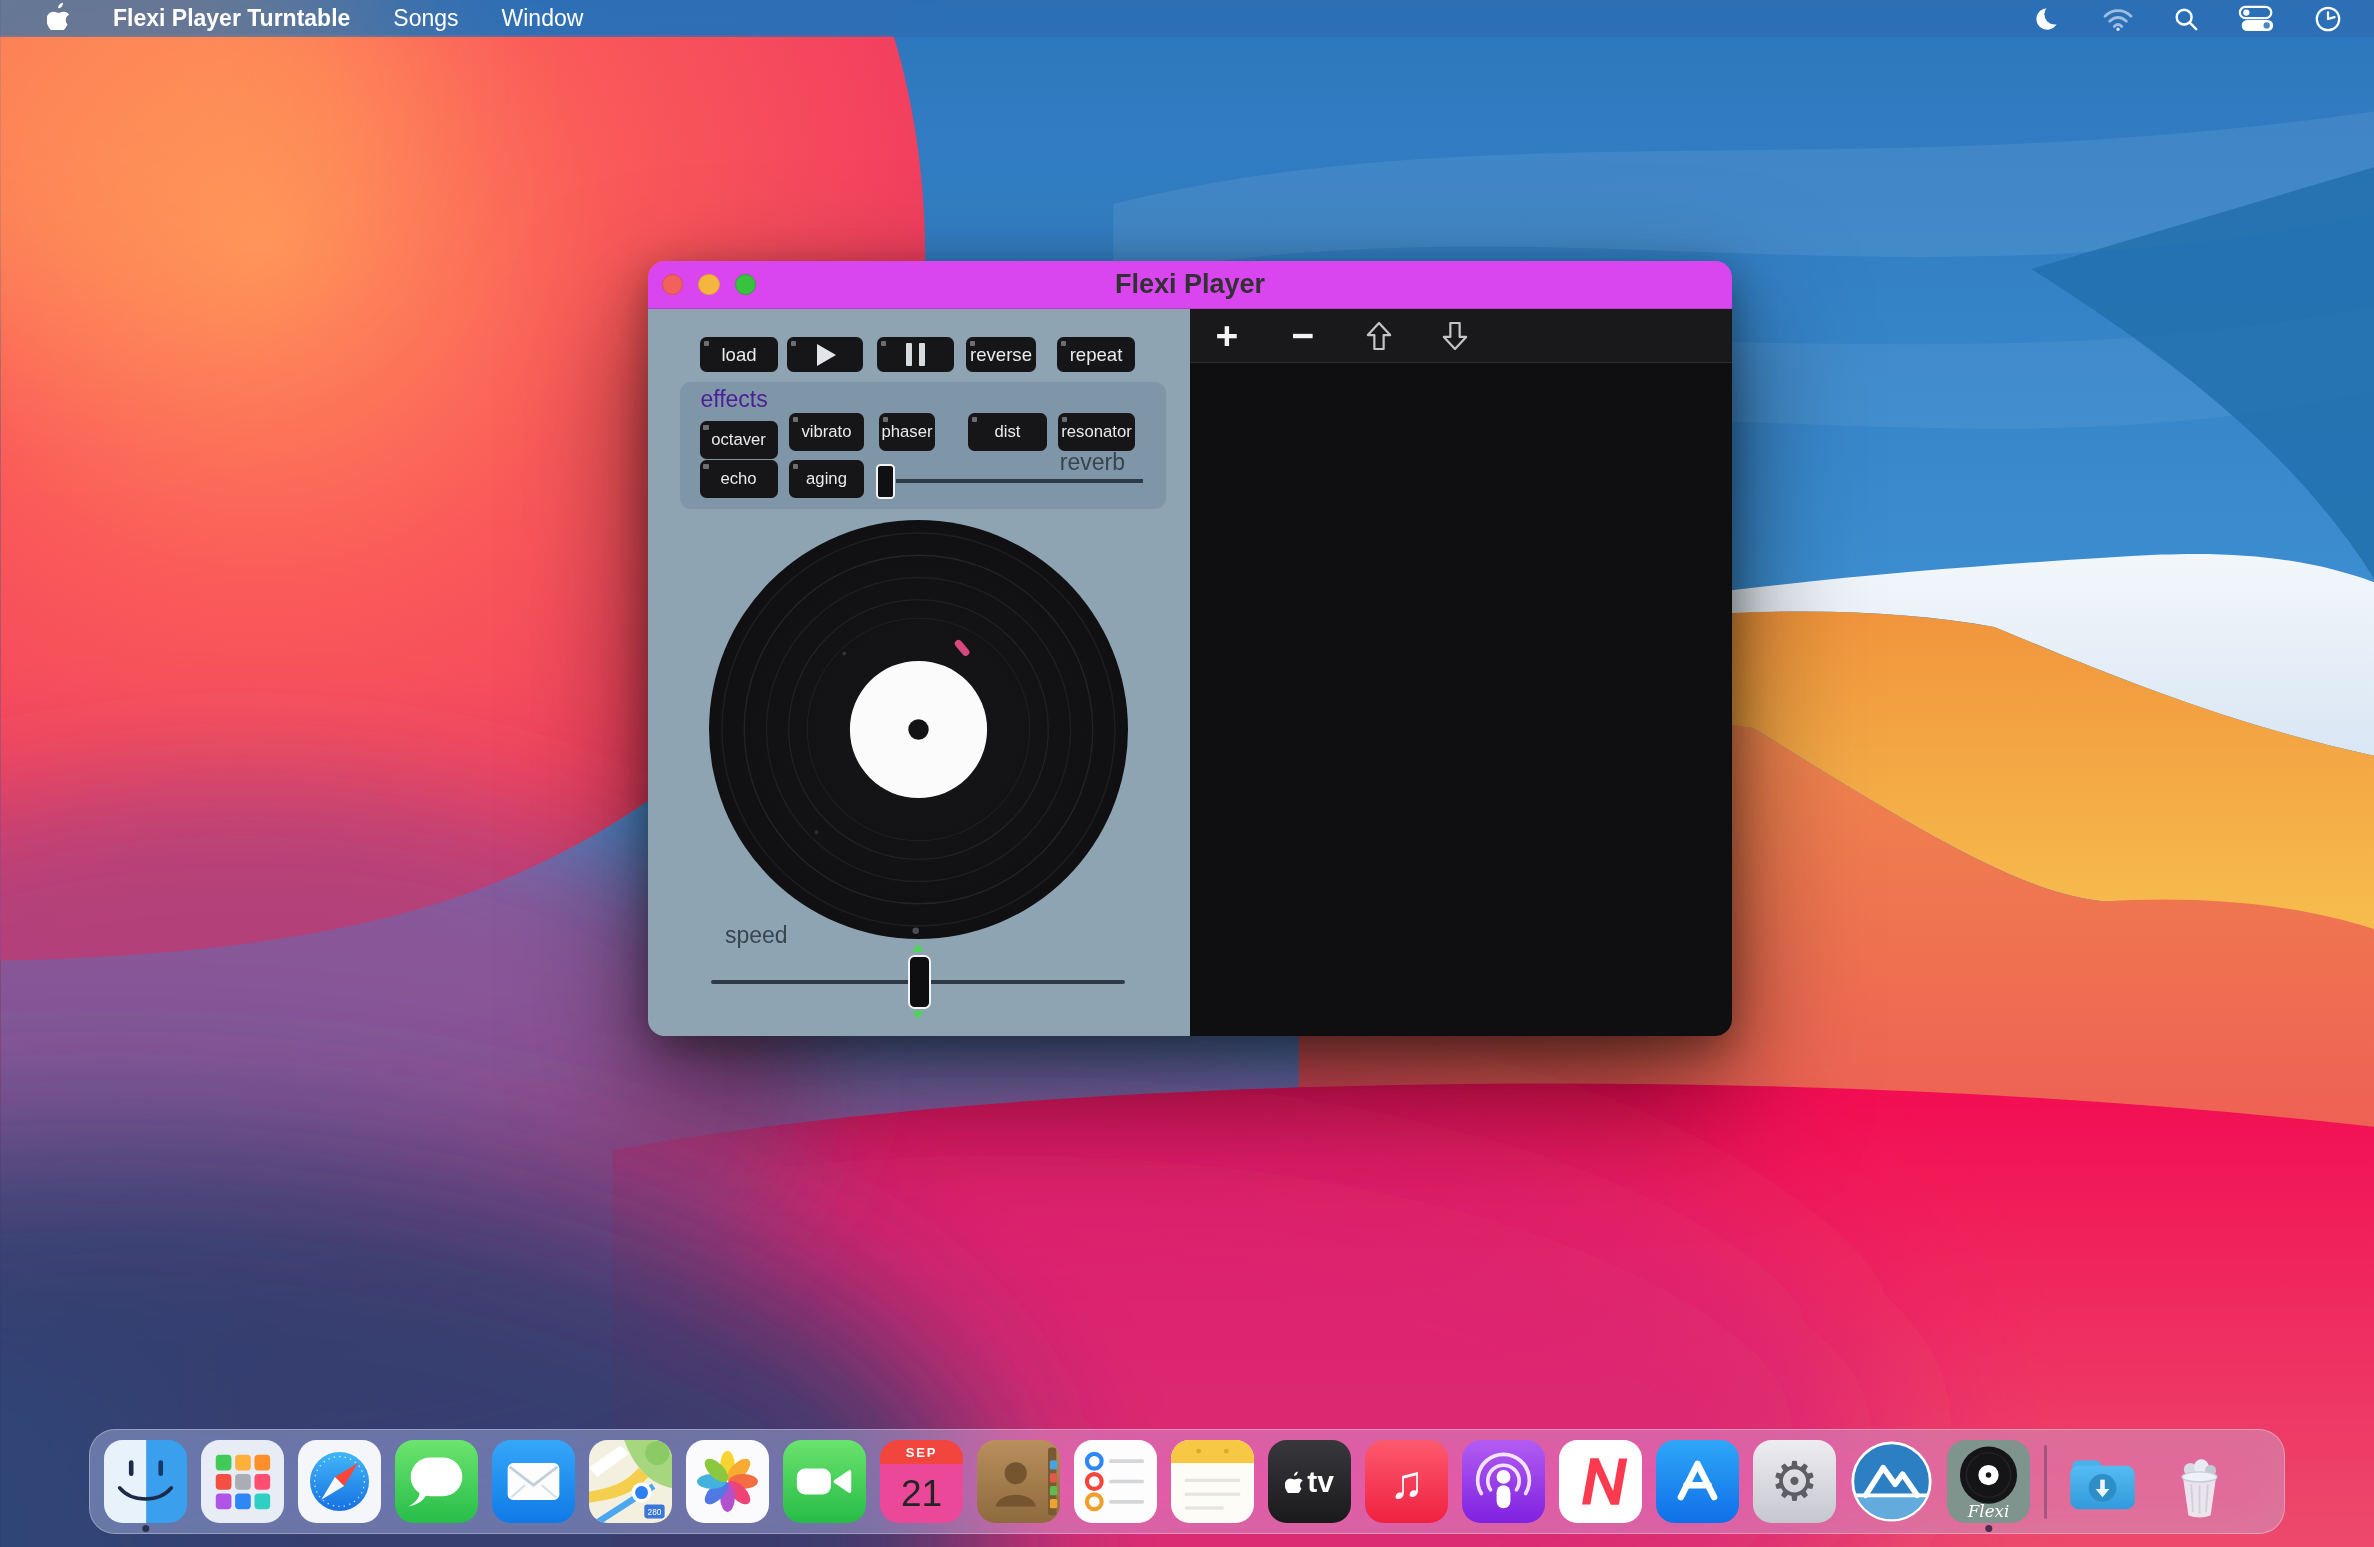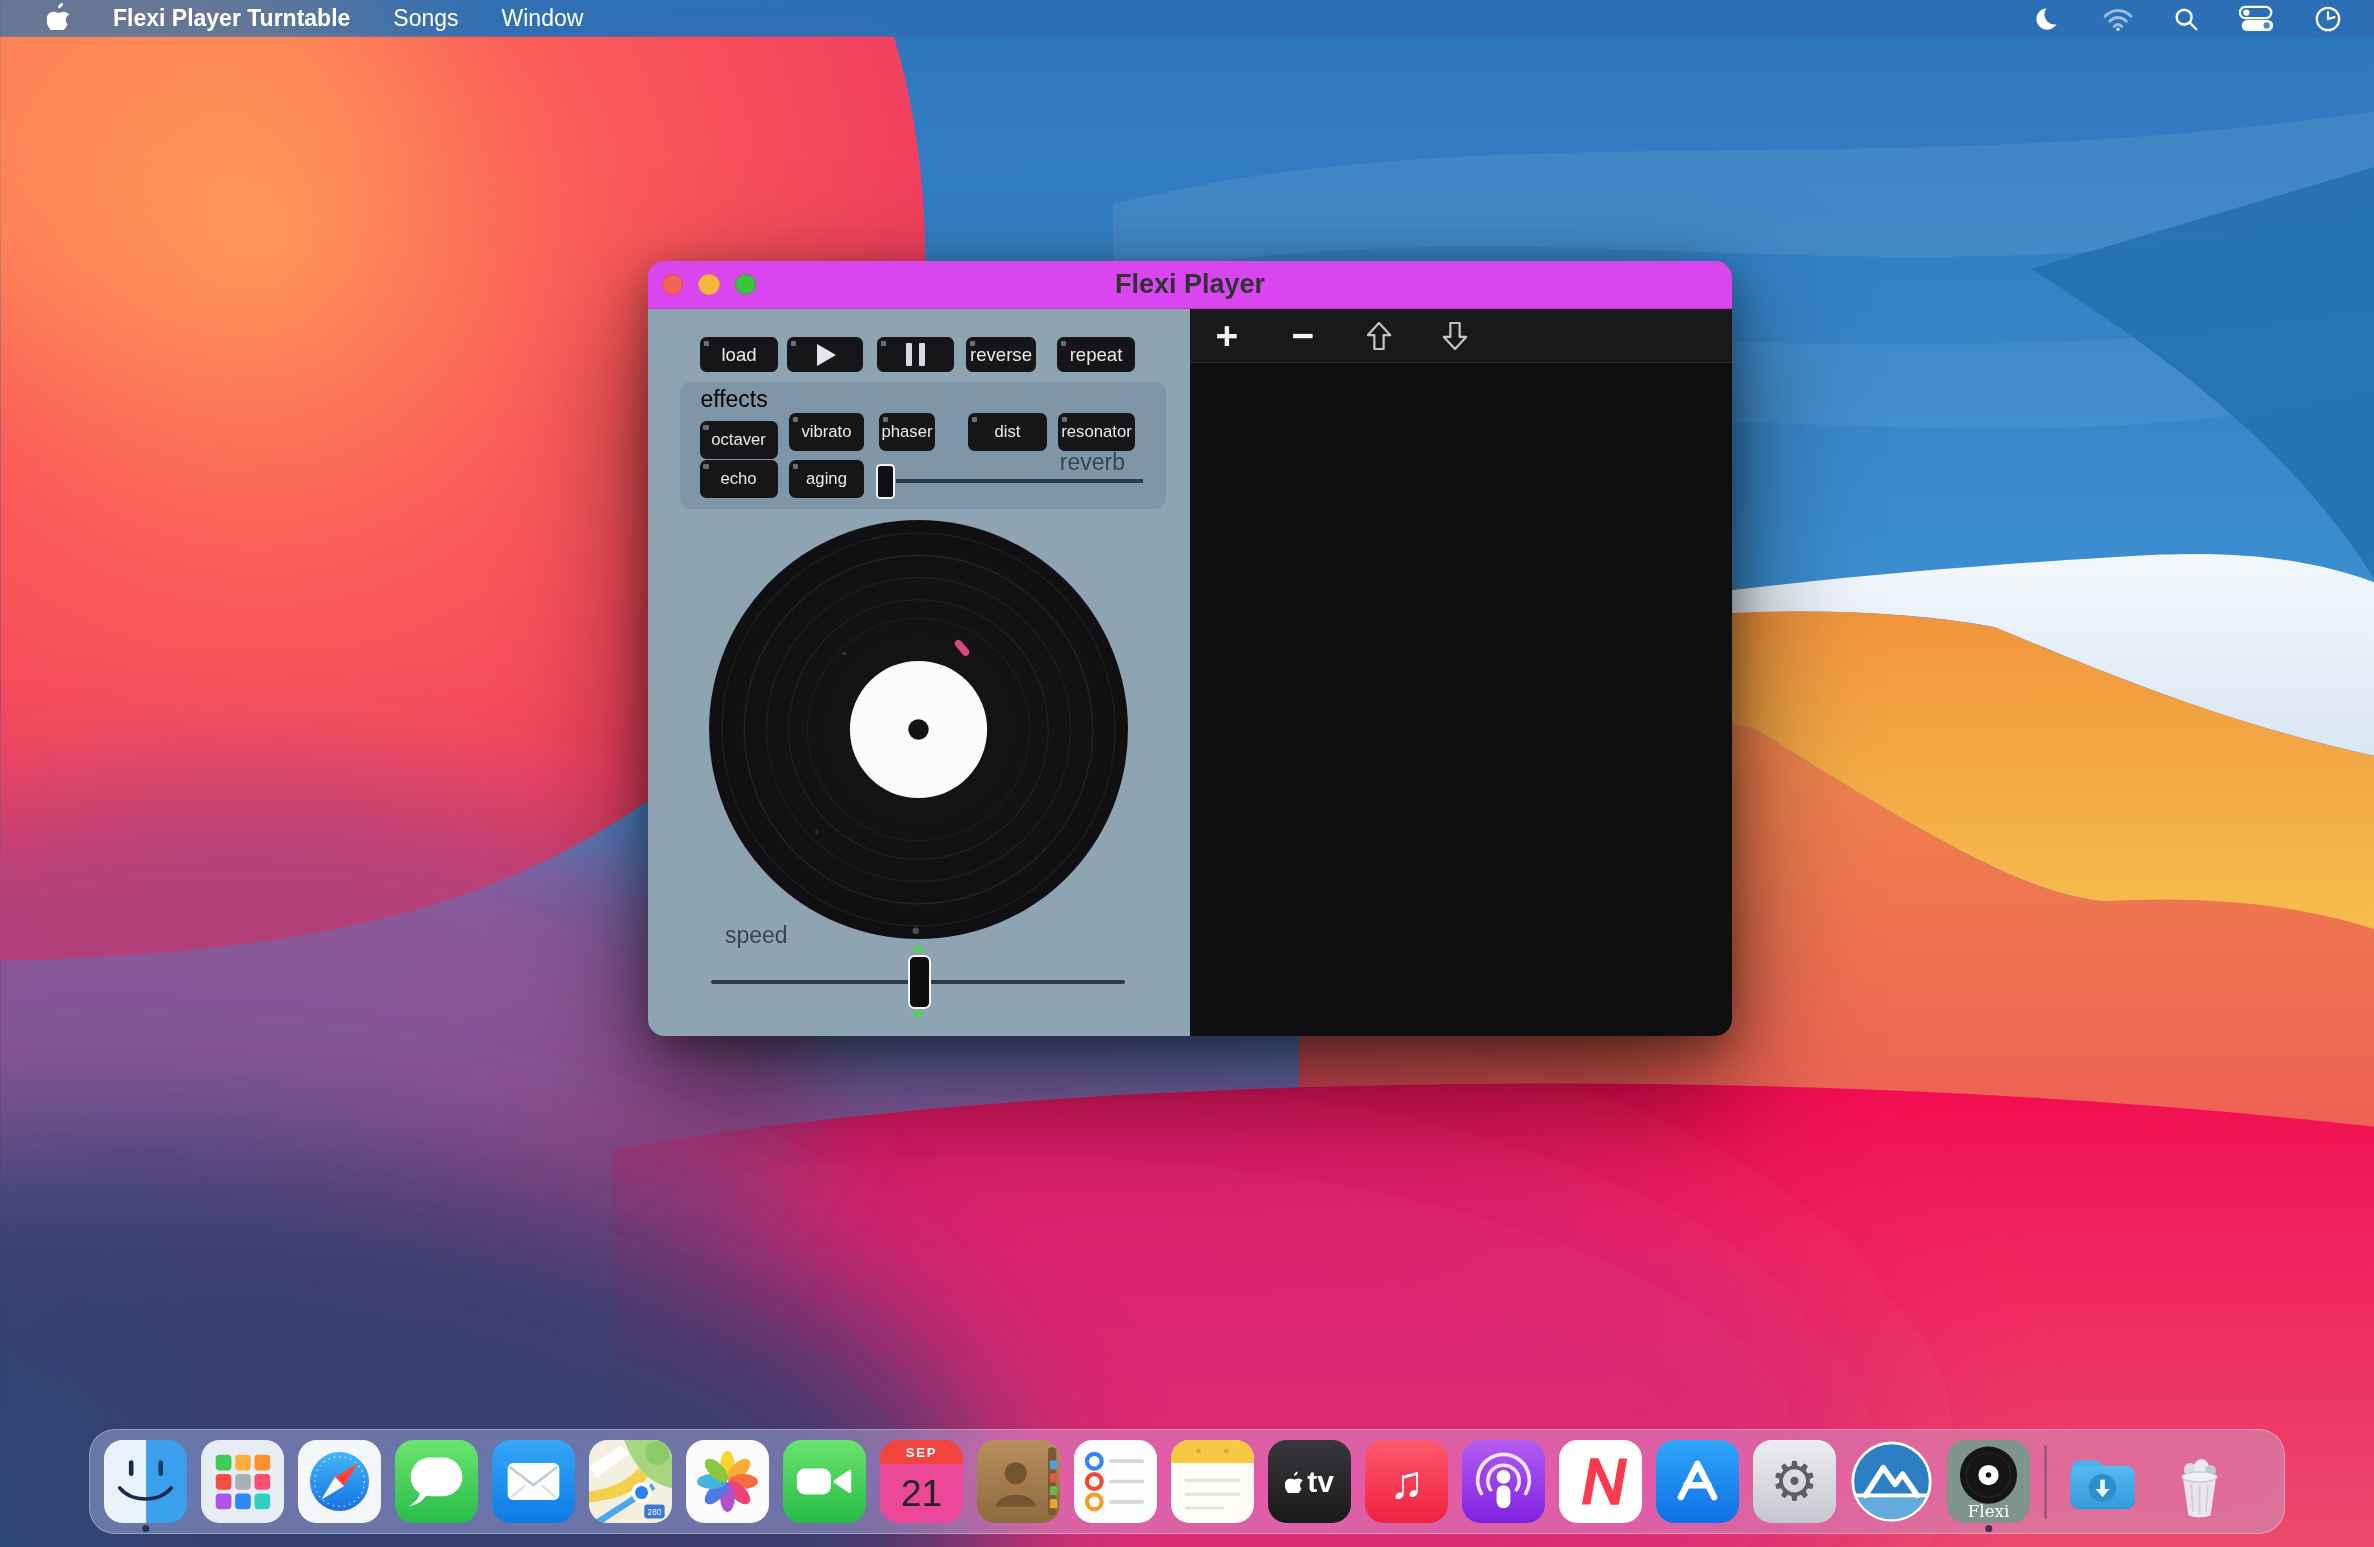--- a/index.html
+++ b/index.html
@@ -38,21 +38,21 @@
   .dkbtn::before{content:"";position:absolute;left:3.7px;top:3.7px;width:5.6px;height:5.6px;
                  background:#6d6d73;border-radius:0.9px;}
   .tbtn{top:28px;height:35px;font-size:18.6px;}
   .fxb{height:38px;font-size:16.7px;}
   .play-tri{width:0;height:0;border-left:19.5px solid #e4e5e8;
             border-top:11px solid transparent;border-bottom:11px solid transparent;margin-left:3.7px;}
   .pause-bars{display:flex;gap:7.4px;}
   .pause-bars i{display:block;width:5.6px;height:23px;background:#d9dade;border-radius:0.9px;}
   .fx-panel{position:absolute;left:32px;top:73px;width:486px;height:127px;
             background:#7e96a7;border-radius:11px;}
-  .fx-title{position:absolute;left:20.4px;top:3.7px;font-size:23px;color:#000000;}
+  .fx-title{position:absolute;left:20.4px;top:3.7px;font-size:23px;color:#4c1d95;}
   .reverb-label{position:absolute;right:41px;top:67px;font-size:23px;color:#36454f;}
   .reverb-thumb{position:absolute;left:196px;top:82px;width:18.6px;height:35px;background:#101012;
                 border:2.8px solid #f3f3f4;border-radius:4.6px;box-sizing:border-box;}
   .reverb-track{position:absolute;left:216px;top:97px;width:247px;height:3.7px;background:#2c3b47;}
   
   .record-wrap{position:absolute;left:61px;top:211px;width:419px;height:419px;}
   .speed-label{position:absolute;left:77px;top:613px;font-size:23px;color:#36454f;}
   .speed-track{position:absolute;left:63px;top:671px;width:414px;height:3.7px;background:#2c3b47;border-radius:1.9px;}
   .speed-thumb{position:absolute;left:260px;top:646px;width:23px;height:54px;background:#0e0e10;
                border:2.8px solid #f2f2f2;border-radius:6.5px;box-sizing:border-box;}
@@ -70,21 +70,21 @@
         border-radius:26px;background:rgba(187,196,219,0.42);
         border:0.9px solid rgba(255,255,255,0.30);backdrop-filter:blur(30px) saturate(1.6);
         display:flex;align-items:center;gap:14px;padding:0 14px;box-sizing:border-box;}
   .dicon{position:relative;width:83px;height:83px;flex:0 0 auto;}
   .dicon svg{display:block;}
   .rdot{position:absolute;left:50%;transform:translateX(-50%);bottom:-9.3px;width:7.4px;height:7.4px;
         border-radius:50%;background:rgba(28,28,52,.78);}
   .dock-sep{width:2.8px;height:74px;background:rgba(48,48,72,.35);border-radius:1.9px;flex:0 0 auto;}
   .flexi-tile{position:absolute;inset:0;border-radius:18.6px;background:#7e948c;overflow:hidden;}
   .flexi-label{position:absolute;left:0;right:0;bottom:1.9px;text-align:center;color:#fff;
-               font-family:"DejaVu Serif",serif;font-size:16.7px;}
+               font-family:"DejaVu Serif",serif;font-style:italic;font-size:16.7px;}
   .cal-tile{position:absolute;inset:0;border-radius:18.6px;background:#ec4899;overflow:hidden;}
   .cal-month{height:24px;background:#f1453d;color:#fff;font-size:13px;font-weight:bold;
              letter-spacing:1.9px;display:flex;align-items:center;justify-content:center;}
   .cal-day{height:59px;display:flex;align-items:center;justify-content:center;
            font-size:37px;color:#242427;}
   .tv-tile{position:absolute;inset:0;border-radius:18.6px;background:linear-gradient(180deg,#38383c,#1a1a1d);
            display:flex;align-items:center;justify-content:center;gap:3.7px;color:#fff;}
   .tv-apple{width:18.6px;height:22px;}
   .tv-text{font-size:30px;font-weight:bold;}
   .music-tile{position:absolute;inset:0;border-radius:18.6px;background:linear-gradient(180deg,#fd5a6e,#ef2140);

